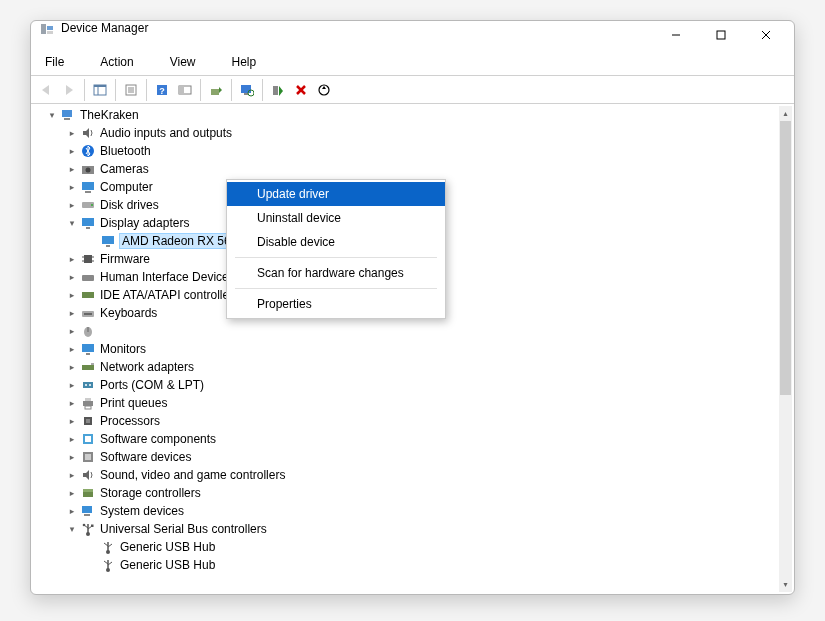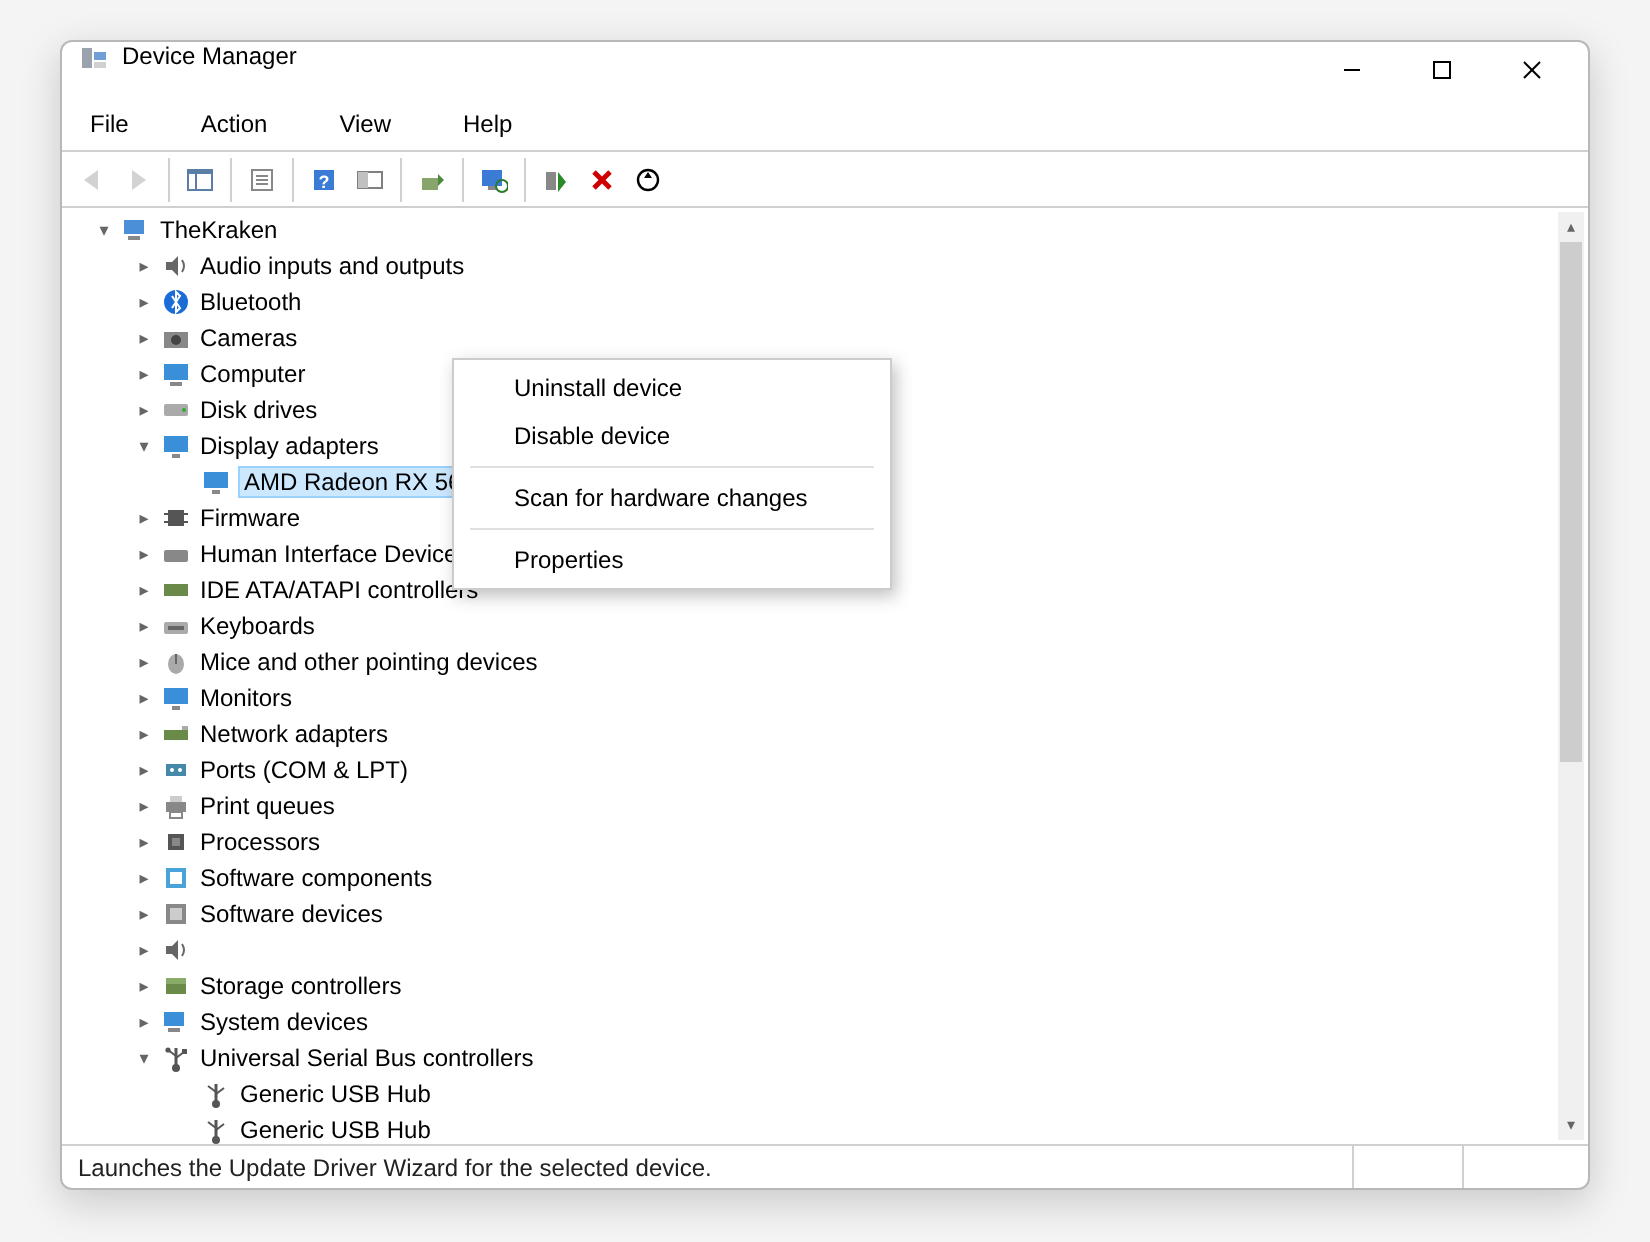--- a/index.html
+++ b/index.html
@@ -385,21 +385,20 @@
     </div>
 
     <div class="tree-row" style="padding-left:34px">
       <span class="chevron">▸</span>
       <span class="dev-icon">
           <svg width="14" height="14">
             <ellipse cx="7" cy="8" rx="4" ry="5" fill="#aaa"></ellipse>
             <line x1="7" y1="3" x2="7" y2="8" stroke="#666"></line>
           </svg>
         </span>
-      <span class="tree-label">Mice and other pointing devices</span>
     </div>
 
     <div class="tree-row" style="padding-left:34px">
       <span class="chevron">▸</span>
       <span class="dev-icon">
           <svg width="14" height="14">
             <rect x="1" y="2" width="12" height="8" fill="#3a8fd8"></rect>
             <rect x="5" y="11" width="4" height="2" fill="#888"></rect>
           </svg>
         </span>
@@ -475,20 +474,21 @@
     </div>
 
     <div class="tree-row" style="padding-left:34px">
       <span class="chevron">▸</span>
       <span class="dev-icon">
           <svg width="14" height="14">
             <polygon points="2,5 5,5 8,2 8,12 5,9 2,9" fill="#666"></polygon>
             <path d="M10 4 Q12 7 10 10" fill="none" stroke="#666"></path>
           </svg>
         </span>
+      <span class="tree-label">Sound, video and game controllers</span>
     </div>
 
     <div class="tree-row" style="padding-left:34px">
       <span class="chevron">▸</span>
       <span class="dev-icon">
           <svg width="14" height="14">
             <rect x="2" y="3" width="10" height="8" fill="#6a8a4a"></rect>
             <rect x="2" y="3" width="10" height="3" fill="#8aaa6a"></rect>
           </svg>
         </span>
@@ -541,36 +541,32 @@
             <circle cx="7" cy="12" r="2" fill="#555"></circle>
             <line x1="7" y1="2" x2="7" y2="11" stroke="#555" stroke-width="1.5"></line>
             <line x1="7" y1="6" x2="3" y2="3" stroke="#555"></line>
             <line x1="7" y1="7" x2="11" y2="4" stroke="#555"></line>
           </svg>
         </span>
       <span class="tree-label">Generic USB Hub</span>
     </div>
 
     <div class="context-menu">
+      <div class="ctx-item highlight">Update driver</div>
       <div class="ctx-item">Uninstall device</div>
       <div class="ctx-item">Disable device</div>
       <div class="ctx-sep"></div>
       <div class="ctx-item">Scan for hardware changes</div>
       <div class="ctx-sep"></div>
       <div class="ctx-item bold">Properties</div>
     </div>
 
     <div class="scrollbar-v">
       <div class="sb-btn">▴</div>
       <div class="sb-track">
         <div class="sb-thumb"></div>
       </div>
       <div class="sb-btn bottom">▾</div>
     </div>
   </div>
 
-  <div class="statusbar">
-    <span class="status-text">Launches the Update Driver Wizard for the selected device.</span>
-    <span class="status-cell"></span>
-    <span class="status-cell"></span>
-  </div>
 
 </div>
 
 </body></html>

